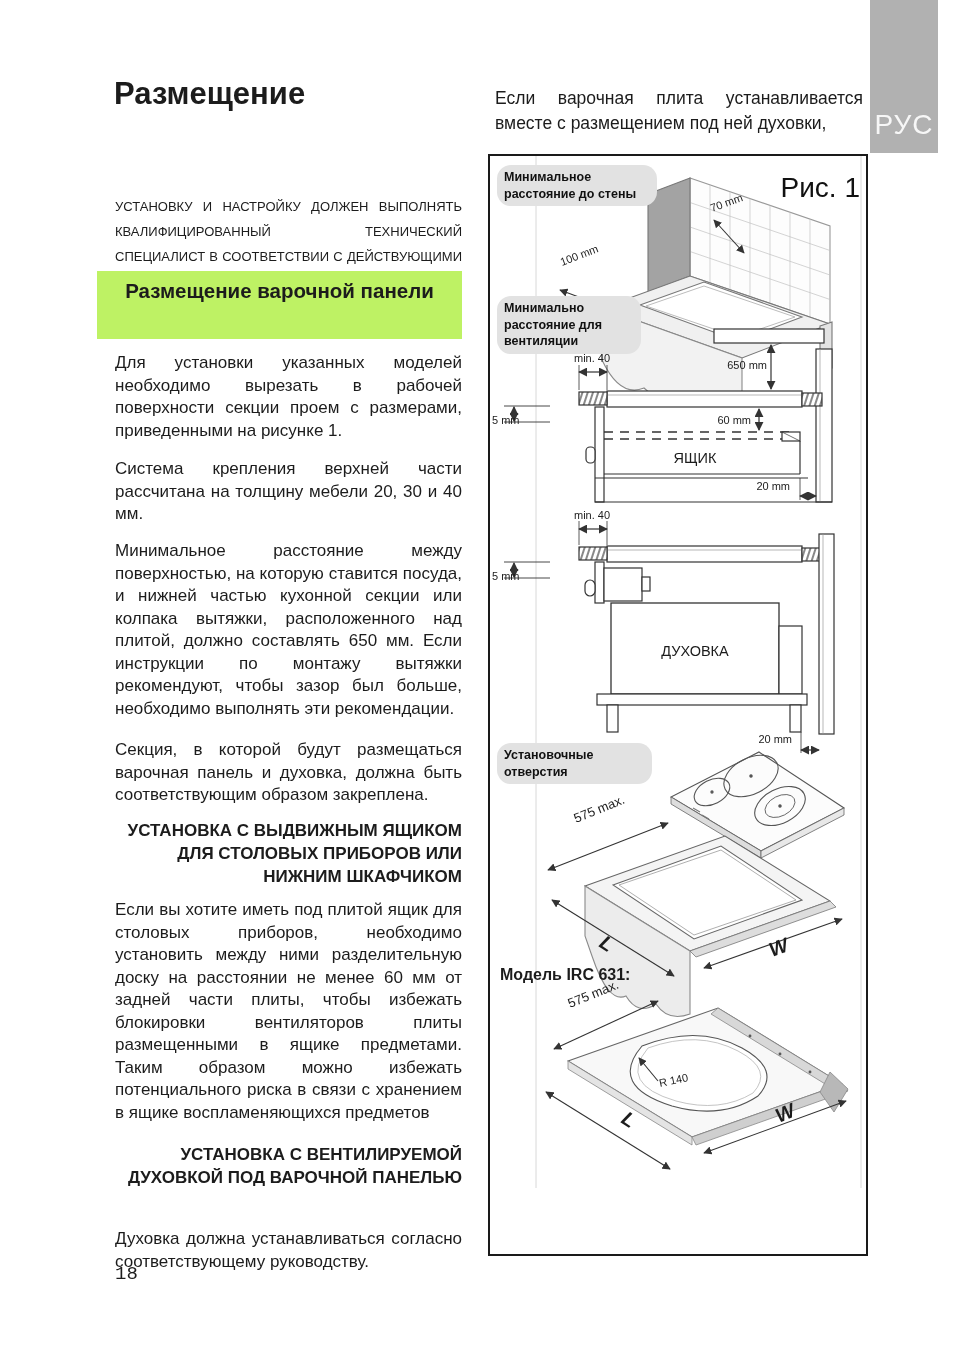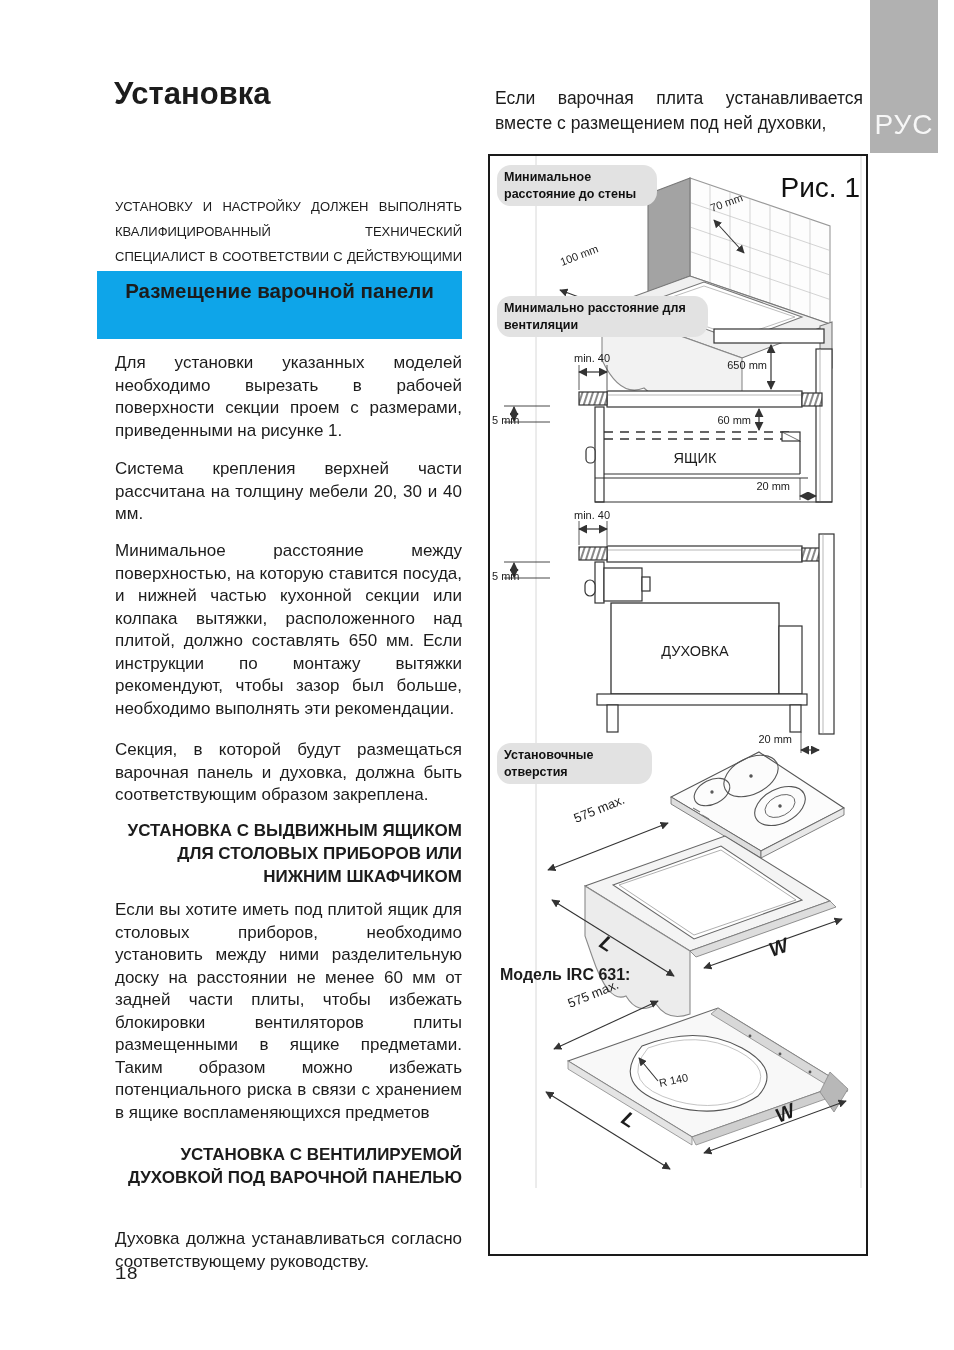--- a/index.html
+++ b/index.html
@@ -8,56 +8,56 @@
 
   
   .rus-badge{position:absolute;left:870px;top:0;width:68px;height:153px;background:#b1b1b1;
              display:flex;align-items:flex-end;justify-content:center;padding-bottom:12px;box-sizing:border-box;
              color:#f7f7f7;font-size:28px;letter-spacing:1px;}
 
   .title{position:absolute;left:114px;top:76px;font-size:31px;font-weight:bold;margin:0;}
 
   .block{position:absolute;left:115px;width:347px;font-size:17px;line-height:22.5px;text-align:justify;}
   .warning{top:150px;font-size:13px;line-height:25px;margin-top:44px;}
-  .sec-header{position:absolute;left:97px;top:271px;width:365px;height:68px;background:#0ea5e9;
+  .sec-header{position:absolute;left:97px;top:271px;width:365px;height:68px;background:#bef264;
               box-sizing:border-box;padding-top:6px;text-align:center;font-size:20.5px;font-weight:bold;line-height:27px;}
   .p1{top:352px;} .p2{top:458px;} .p3{top:540px;} .p4{top:739px;}
   .h-sub{font-weight:bold;text-align:right;line-height:23px;}
   .sub1{top:819px;} .p5{top:899px;} .sub2{top:1143px;} .p6{top:1228px;}
   .page-num{position:absolute;left:115px;top:1263px;font-size:19px;font-family:Liberation Mono, monospace;}
 
   .r-intro{position:absolute;left:495px;top:86px;width:368px;font-size:17.5px;line-height:25px;text-align:justify;}
 
   
   .figure{position:absolute;left:488px;top:154px;width:380px;height:1102px;border:2px solid #1a1a1a;
           box-sizing:border-box;background:#fff;}
   .figure svg{position:absolute;left:0;top:0;}
   .fig-label{position:absolute;right:6px;top:16px;font-size:28px;color:#111;}
   .callout{position:absolute;background:#e2e2e2;font-size:12.5px;font-weight:bold;line-height:16.5px;
            padding:4px 7px;box-sizing:border-box;color:#111;border-radius:14px;}
   .co-wall{left:7px;top:9px;width:160px;}
-  .co-vent{left:7px;top:140px;width:211px;}
+  .co-vent{left:7px;top:140px;width:144px;}
   .co-holes{left:7px;top:587px;width:155px;}
   .model-label{position:absolute;left:10px;top:810px;font-size:16px;font-weight:bold;}
   .footnote{position:absolute;left:10px;top:1035px;width:354px;font-size:15.5px;line-height:21px;}
 
   svg text{font-family:"Liberation Sans","DejaVu Sans",sans-serif;fill:#1c1c1c;}
   .dim{font-size:11px;}
   .dim-big{font-size:13px;}
   .room{font-size:14.5px;}
   .letter{font-size:20px;font-weight:bold;font-style:italic;}
 </style>
 </head>
 <body>
 
 <div class="page">
 
   <div class="rus-badge">РУС</div>
 
-  <h1 class="title">Установка</h1>
+  <h1 class="title">Размещение</h1>
 
   <div class="block warning">УСТАНОВКУ И НАСТРОЙКУ ДОЛЖЕН ВЫПОЛНЯТЬ КВАЛИФИЦИРОВАННЫЙ ТЕХНИЧЕСКИЙ СПЕЦИАЛИСТ В СООТВЕТСТВИИ С ДЕЙСТВУЮЩИМИ СТАНДАРТАМИ ПО УСТАНОВКЕ</div>
 
   <div class="sec-header">Размещение варочной панели</div>
 
   <div class="block p1">Для установки указанных моделей необходимо вырезать в рабочей поверхности секции проем с размерами, приведенными на рисунке 1.</div>
   <div class="block p2">Система крепления верхней части рассчитана на толщину мебели 20, 30 и 40 мм.</div>
   <div class="block p3">Минимальное расстояние между поверхностью, на которую ставится посуда, и нижней частью кухонной секции или колпака вытяжки, расположенного над плитой, должно составлять 650 мм. Если инструкции по монтажу вытяжки рекомендуют, чтобы зазор был больше, необходимо выполнять эти рекомендации.</div>
   <div class="block p4">Секция, в которой будут размещаться варочная панель и духовка, должна быть соответствующим образом закреплена.</div>
   <div class="block h-sub sub1">УСТАНОВКА С ВЫДВИЖНЫМ ЯЩИКОМ ДЛЯ СТОЛОВЫХ ПРИБОРОВ ИЛИ НИЖНИМ ШКАФЧИКОМ</div>

